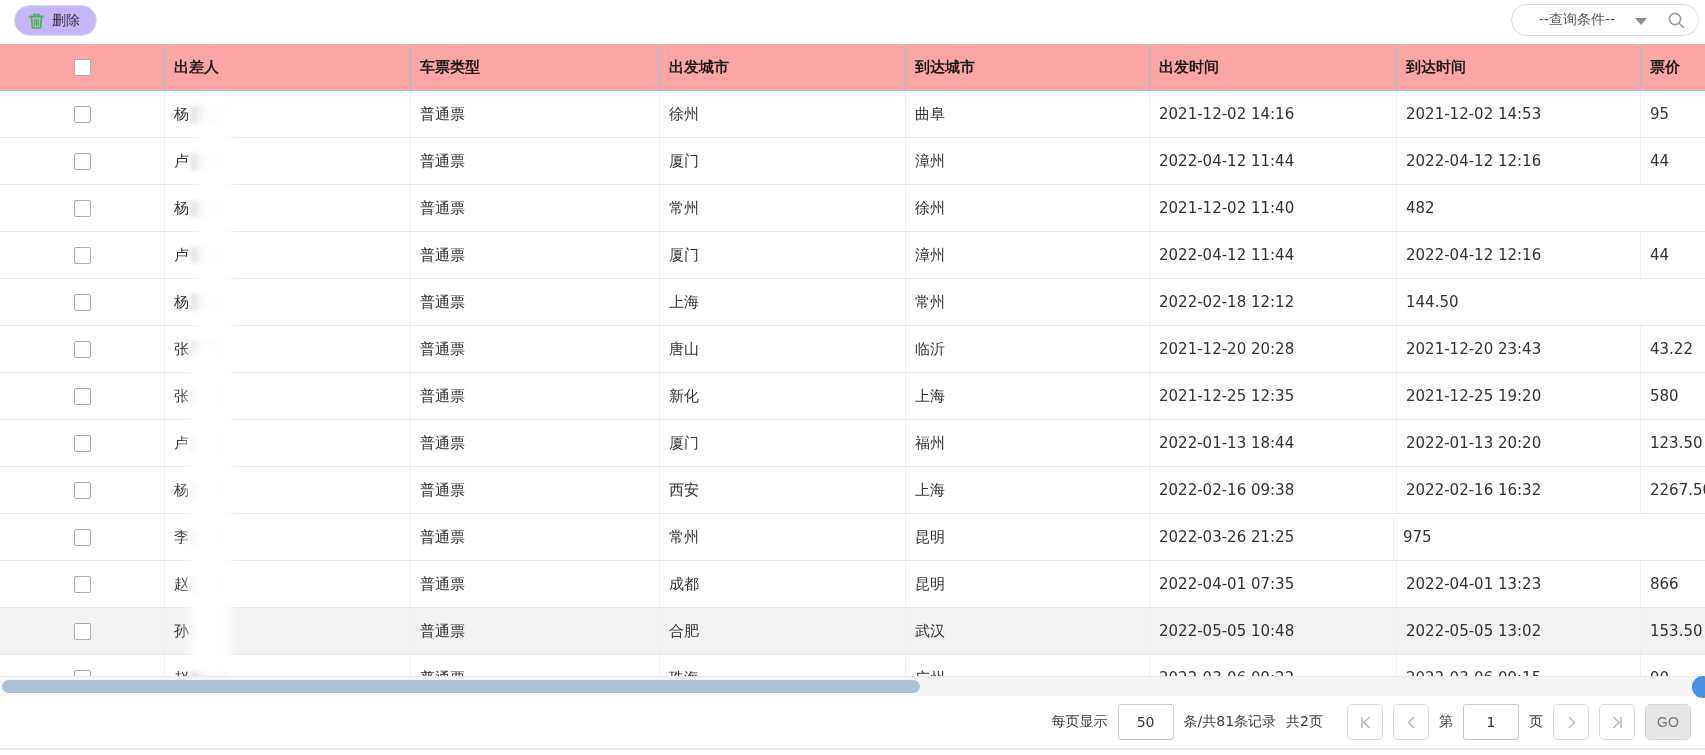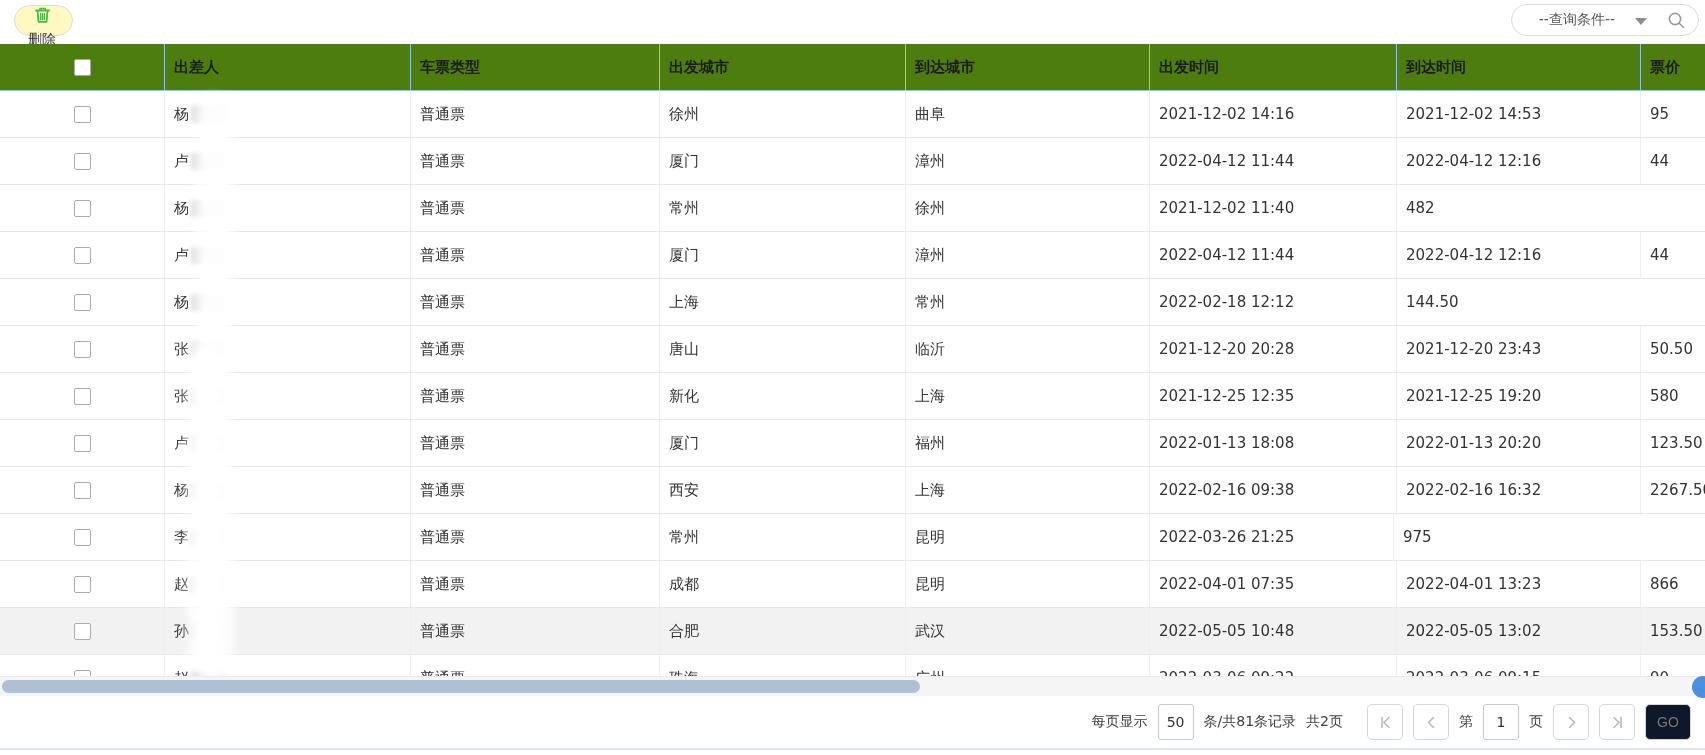--- a/index.html
+++ b/index.html
@@ -6,38 +6,38 @@
   body{
     width:1705px;height:755px;overflow:hidden;background:#fff;
     font-family:"DejaVu Sans","Liberation Sans",sans-serif;color:#333;
     position:relative;
   }
   
   .toolbar{height:44px;position:relative;background:#fff;}
   .btn-delete{
     position:absolute;left:14px;top:5px;height:31px;
     display:flex;align-items:center;gap:7px;padding:0 16px 0 13px;
-    background:#fef9c3;border:1px solid #dcdcdc;border-radius:17px;
-    font-size:14px;color:#333;cursor:pointer;box-sizing:border-box;flex-direction:column;
+    background:#c4b5fd;border:1px solid #dcdcdc;border-radius:17px;
+    font-size:14px;color:#333;cursor:pointer;box-sizing:border-box;
   }
   .query-pill{
     position:absolute;right:6px;top:4px;height:32px;width:188px;
     display:flex;align-items:center;justify-content:flex-end;gap:20px;
     padding:0 12px;background:#fff;border:1px solid #dcdcdc;border-radius:17px;
     font-size:14px;color:#555;box-sizing:border-box;
   }
   .caret-down{
     width:0;height:0;border-left:6px solid transparent;border-right:6px solid transparent;
     border-top:7px solid #8d8d8d;margin-top:2px;
   }
   
   .table-wrap{position:relative;height:632px;overflow:hidden;background:#fff;}
   .trow{display:flex;height:47px;align-items:center;background:#fff;
         border-bottom:1px solid #e7e7e7;font-size:15px;box-sizing:border-box;}
-  .trow.header{background:#4d7c0f;border-bottom:1px solid #9cc8e8;font-weight:700;color:#1c1c1c;}
+  .trow.header{background:#fca5a5;border-bottom:1px solid #9cc8e8;font-weight:700;color:#1c1c1c;}
   .trow.highlight{background:#f2f2f2;}
   .cell{height:100%;display:flex;align-items:center;box-sizing:border-box;
         padding-left:9px;overflow:hidden;white-space:nowrap;}
   .c0{flex:0 0 165px;justify-content:center;padding-left:0;}
   .c1{flex:0 0 246px;}
   .c2{flex:0 0 249px;}
   .c3{flex:0 0 246px;}
   .c4{flex:0 0 244px;}
   .c5{flex:0 0 247px;text-align:center;}
   .c6{flex:0 0 244px;}
@@ -56,27 +56,27 @@
   .hscroll{height:20px;position:relative;background:#f5f5f5;border-top:1px solid #ebebeb;box-sizing:border-box;}
   .hthumb{position:absolute;left:2px;top:3px;width:918px;height:13px;
           background:#afbfd4;border-radius:7px;cursor:pointer;}
   .scroll-corner{position:absolute;right:-9px;top:-1px;width:22px;height:22px;border-radius:50%;
           background:#4a90e2;z-index:3;}
   
   .pagination{height:54px;display:flex;align-items:center;justify-content:flex-end;
           gap:10px;padding-right:14px;font-size:14px;color:#555;
           border-bottom:2px solid #dde6f0;box-sizing:border-box;background:#fff;}
   .pg-text{color:#404040;}
-  .pg-input{width:36px;height:36px;border:1px solid #c9c9c9;border-radius:3px;
+  .pg-input{width:56px;height:36px;border:1px solid #c9c9c9;border-radius:3px;
           text-align:center;font-size:14px;color:#333;box-sizing:border-box;
           font-family:"DejaVu Sans","Liberation Sans",sans-serif;background:#fff;}
   .pg-btn{width:36px;height:36px;border:1px solid #d7d7d7;border-radius:5px;background:#fff;
           display:flex;align-items:center;justify-content:center;cursor:pointer;box-sizing:border-box;}
   .pg-btn svg{stroke:#b9b9b9;}
-  .go-btn{width:46px;height:36px;border:1px solid #d7d7d7;border-radius:5px;background:#0f172a;
+  .go-btn{width:46px;height:36px;border:1px solid #d7d7d7;border-radius:5px;background:#e5e5e5;
           color:#777;font-size:14px;display:flex;align-items:center;justify-content:center;
           cursor:pointer;box-sizing:border-box;}
   .gap-lg{width:4px;}
 </style>
 </head>
 <body>
 
 <div class="toolbar">
   <button class="btn-delete">
     <span style="display:flex;">
@@ -196,21 +196,21 @@
     </div>
     <div class="cell c1">
           <span class="surname">张</span>
           <span class="redact"></span>
         </div>
     <div class="cell c2">普通票</div>
     <div class="cell c3">唐山</div>
     <div class="cell c4">临沂</div>
     <div class="cell c5">2021-12-20 20:28</div>
     <div class="cell c6">2021-12-20 23:43</div>
-    <div class="cell c7">50.50</div>
+    <div class="cell c7">43.22</div>
   </div>
       <div class="trow">
     <div class="cell c0">
       <div class="checkbox"></div>
     </div>
     <div class="cell c1">
           <span class="surname">张</span>
           <span class="redact"></span>
         </div>
     <div class="cell c2">普通票</div>
@@ -224,21 +224,21 @@
     <div class="cell c0">
       <div class="checkbox"></div>
     </div>
     <div class="cell c1">
           <span class="surname">卢</span>
           <span class="redact"></span>
         </div>
     <div class="cell c2">普通票</div>
     <div class="cell c3">厦门</div>
     <div class="cell c4">福州</div>
-    <div class="cell c5">2022-01-13 18:08</div>
+    <div class="cell c5">2022-01-13 18:44</div>
     <div class="cell c6">2022-01-13 20:20</div>
     <div class="cell c7">123.50</div>
   </div>
       <div class="trow">
     <div class="cell c0">
       <div class="checkbox"></div>
     </div>
     <div class="cell c1">
           <span class="surname">杨</span>
           <span class="redact"></span>

